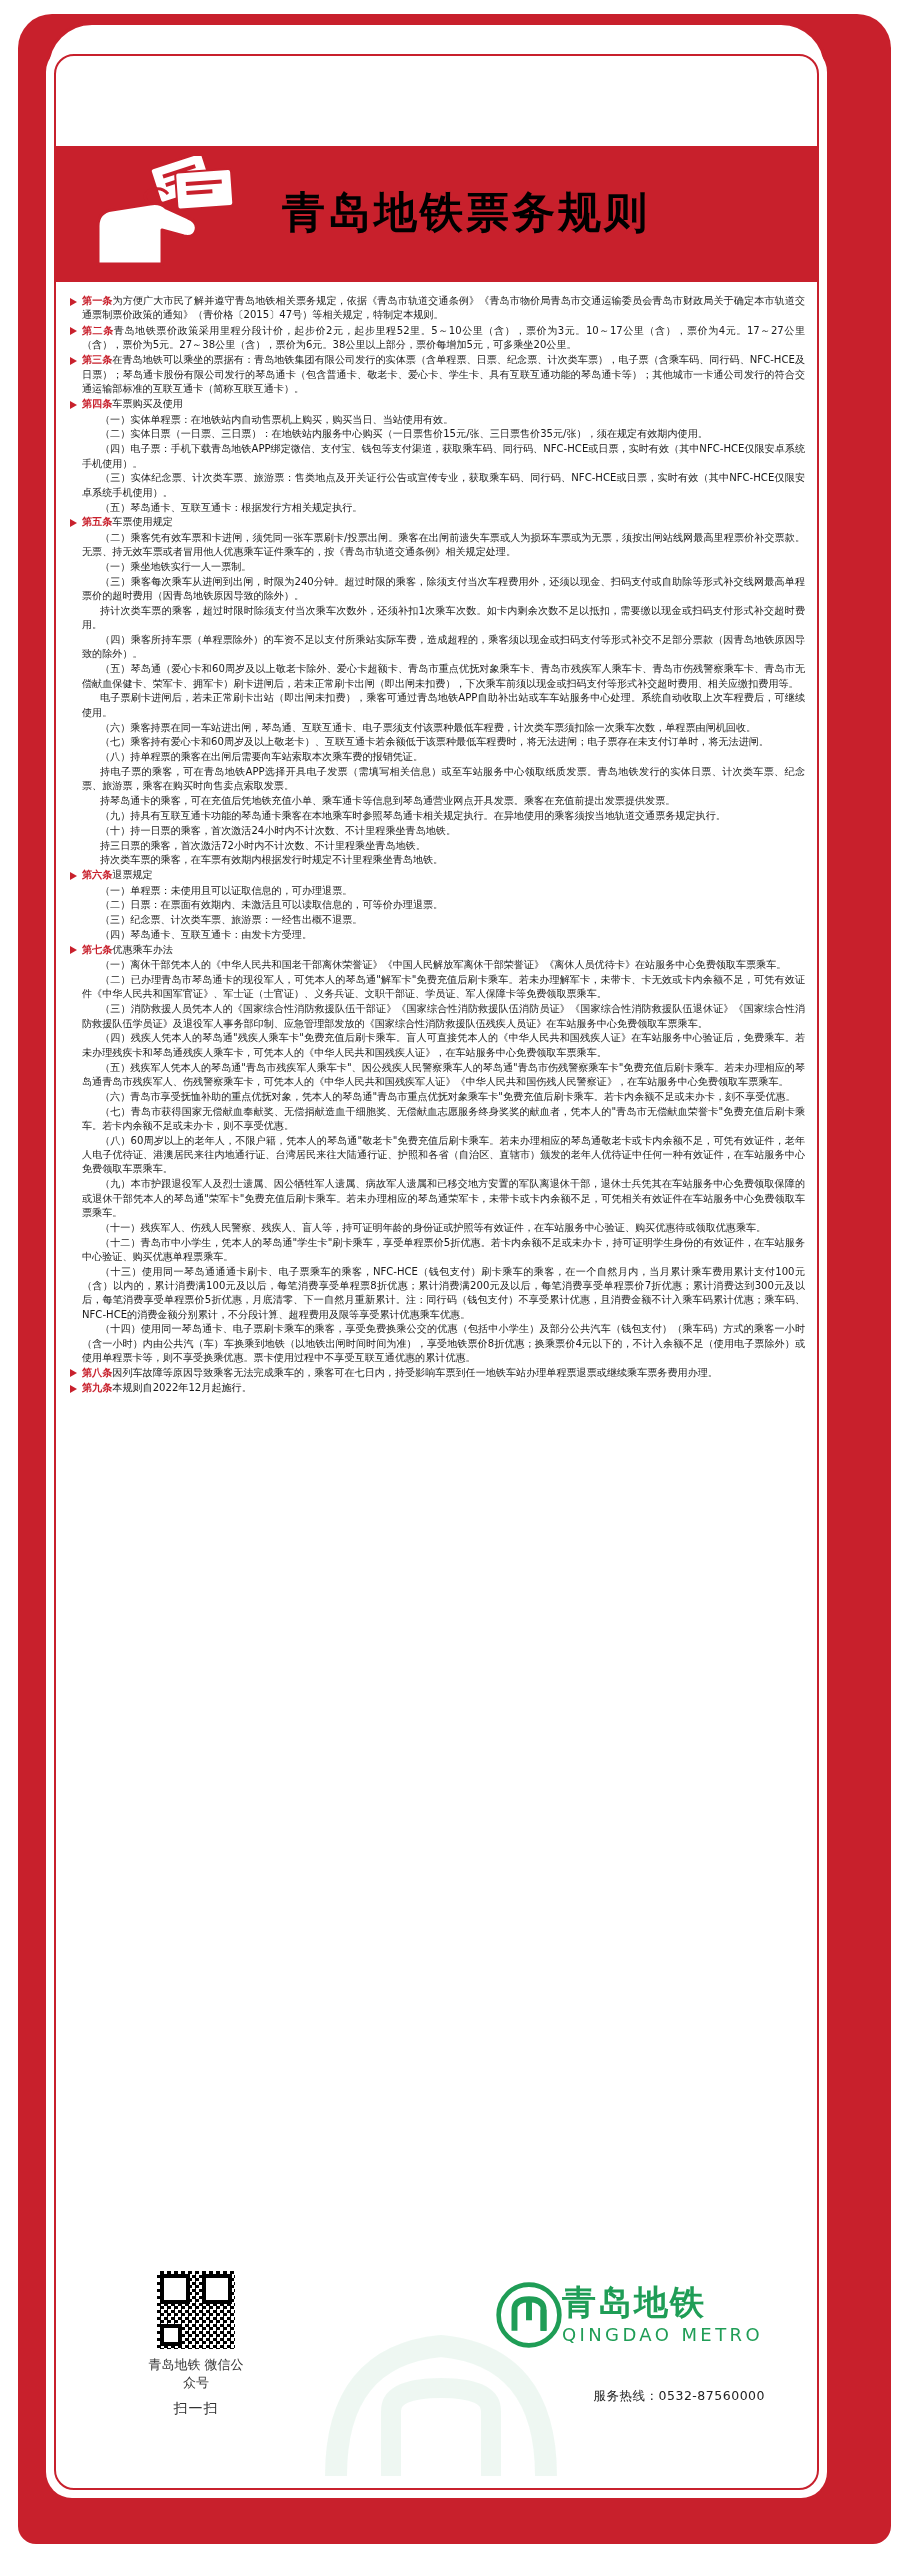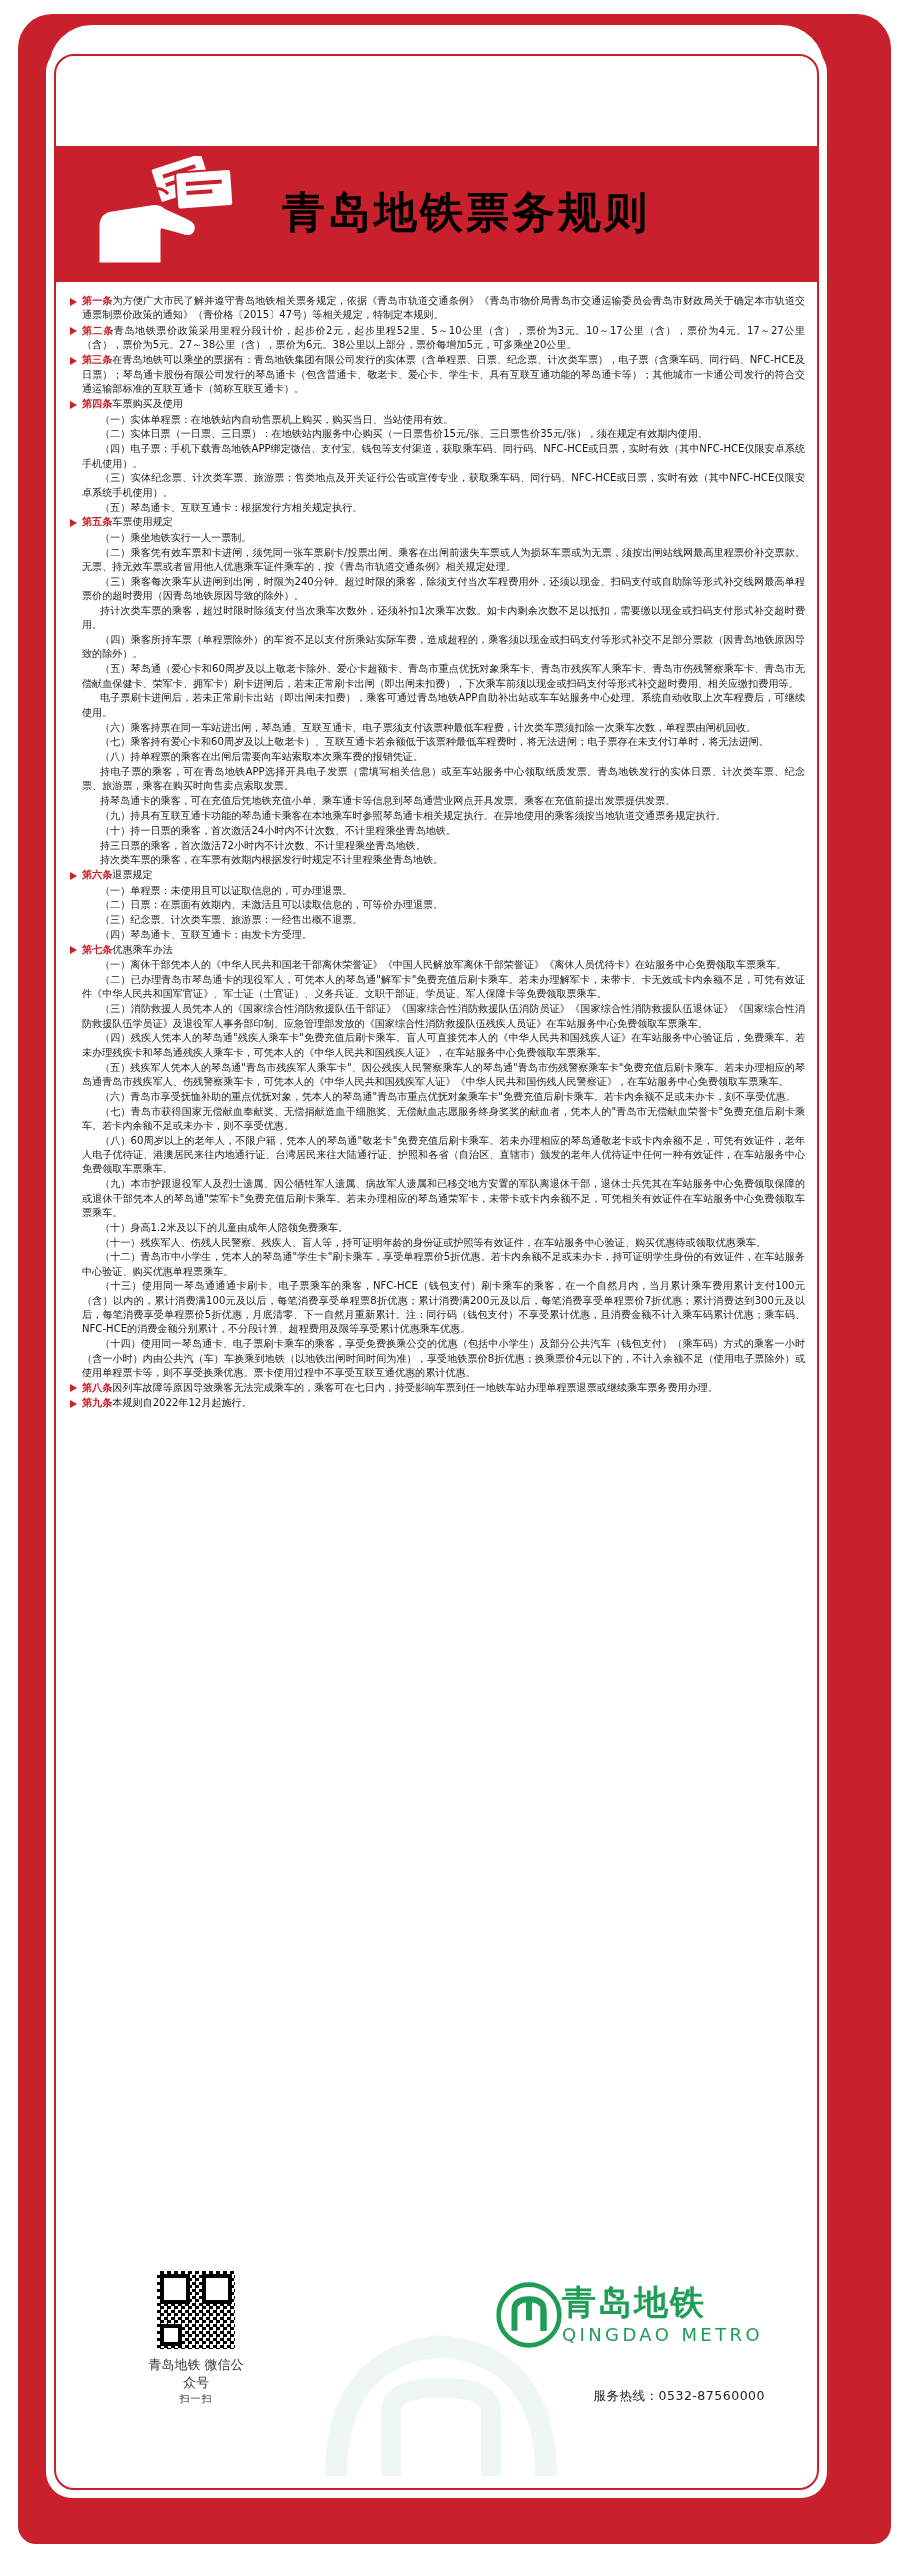--- a/index.html
+++ b/index.html
@@ -156,22 +156,22 @@
     border: 4px solid #000;
     background: #fff;
   }
   .qr-caption {
     margin-top: 4px;
     font-size: 13px;
     color: #333;
     line-height: 1.35;
   }
   .qr-scan {
-    margin-top: 1px;
-    font-size: 10px;
+    margin-top: 9px;
+    font-size: 14px;
     color: #333;
     letter-spacing: 1px;
   }
 
   .logo-wrap {
     position: absolute;
     right: 64px; top: 26px;
     display: flex;
     align-items: center;
     gap: 0;
@@ -253,22 +253,22 @@
     <div class="para sub">（一）实体单程票：在地铁站内自动售票机上购买，购买当日、当站使用有效。</div>
     <div class="para sub">（二）实体日票（一日票、三日票）：在地铁站内服务中心购买（一日票售价15元/张、三日票售价35元/张），须在规定有效期内使用。</div>
     <div class="para sub">（四）电子票：手机下载青岛地铁APP绑定微信、支付宝、钱包等支付渠道，获取乘车码、同行码、NFC-HCE或日票，实时有效（其中NFC-HCE仅限安卓系统手机使用）。</div>
     <div class="para sub">（三）实体纪念票、计次类车票、旅游票：售类地点及开关证行公告或宣传专业，获取乘车码、同行码、NFC-HCE或日票，实时有效（其中NFC-HCE仅限安卓系统手机使用）。</div>
     <div class="para sub">（五）琴岛通卡、互联互通卡：根据发行方相关规定执行。</div>
 
     <div class="art">
       <span class="bullet"></span>
       <span class="art-title">第五条</span><span>车票使用规定</span>
     </div>
+    <div class="para sub">（二）乘客凭有效车票和卡进闸，须凭同一张车票刷卡/投票出闸。乘客在出闸前遗失车票或人为损坏车票或为无票，须按出闸站线网最高里程票价补交票款。无票、持无效车票或者冒用他人优惠乘车证件乘车的，按《青岛市轨道交通条例》相关规定处理。</div>
     <div class="para sub">（一）乘坐地铁实行一人一票制。</div>
-    <div class="para sub">（二）乘客凭有效车票和卡进闸，须凭同一张车票刷卡/投票出闸。乘客在出闸前遗失车票或人为损坏车票或为无票，须按出闸站线网最高里程票价补交票款。无票、持无效车票或者冒用他人优惠乘车证件乘车的，按《青岛市轨道交通条例》相关规定处理。</div>
     <div class="para sub">（三）乘客每次乘车从进闸到出闸，时限为240分钟。超过时限的乘客，除须支付当次车程费用外，还须以现金、扫码支付或自助除等形式补交线网最高单程票价的超时费用（因青岛地铁原因导致的除外）。</div>
     <div class="para sub">持计次类车票的乘客，超过时限时除须支付当次乘车次数外，还须补扣1次乘车次数。如卡内剩余次数不足以抵扣，需要缴以现金或扫码支付形式补交超时费用。</div>
     <div class="para sub">（四）乘客所持车票（单程票除外）的车资不足以支付所乘站实际车费，造成超程的，乘客须以现金或扫码支付等形式补交不足部分票款（因青岛地铁原因导致的除外）。</div>
     <div class="para sub">（五）琴岛通（爱心卡和60周岁及以上敬老卡除外、爱心卡超额卡、青岛市重点优抚对象乘车卡、青岛市残疾军人乘车卡、青岛市伤残警察乘车卡、青岛市无偿献血保健卡、荣军卡、拥军卡）刷卡进闸后，若未正常刷卡出闸（即出闸未扣费），下次乘车前须以现金或扫码支付等形式补交超时费用、相关应缴扣费用等。</div>
     <div class="para sub">电子票刷卡进闸后，若未正常刷卡出站（即出闸未扣费），乘客可通过青岛地铁APP自助补出站或车车站服务中心处理。系统自动收取上次车程费后，可继续使用。</div>
     <div class="para sub">（六）乘客持票在同一车站进出闸，琴岛通、互联互通卡、电子票须支付该票种最低车程费，计次类车票须扣除一次乘车次数，单程票由闸机回收。</div>
     <div class="para sub">（七）乘客持有爱心卡和60周岁及以上敬老卡）、互联互通卡若余额低于该票种最低车程费时，将无法进闸；电子票存在未支付订单时，将无法进闸。</div>
     <div class="para sub">（八）持单程票的乘客在出闸后需要向车站索取本次乘车费的报销凭证。</div>
     <div class="para sub">持电子票的乘客，可在青岛地铁APP选择开具电子发票（需填写相关信息）或至车站服务中心领取纸质发票。青岛地铁发行的实体日票、计次类车票、纪念票、旅游票，乘客在购买时向售卖点索取发票。</div>
     <div class="para sub">持琴岛通卡的乘客，可在充值后凭地铁充值小单、乘车通卡等信息到琴岛通营业网点开具发票。乘客在充值前提出发票提供发票。</div>
@@ -292,21 +292,20 @@
     </div>
     <div class="para sub">（一）离休干部凭本人的《中华人民共和国老干部离休荣誉证》《中国人民解放军离休干部荣誉证》《离休人员优待卡》在站服务中心免费领取车票乘车。</div>
     <div class="para sub">（二）已办理青岛市琴岛通卡的现役军人，可凭本人的琴岛通"解军卡"免费充值后刷卡乘车。若未办理解军卡，未带卡、卡无效或卡内余额不足，可凭有效证件《中华人民共和国军官证》、军士证（士官证）、义务兵证、文职干部证、学员证、军人保障卡等免费领取票乘车。</div>
     <div class="para sub">（三）消防救援人员凭本人的《国家综合性消防救援队伍干部证》《国家综合性消防救援队伍消防员证》《国家综合性消防救援队伍退休证》《国家综合性消防救援队伍学员证》及退役军人事务部印制、应急管理部发放的《国家综合性消防救援队伍残疾人员证》在车站服务中心免费领取车票乘车。</div>
     <div class="para sub">（四）残疾人凭本人的琴岛通"残疾人乘车卡"免费充值后刷卡乘车。盲人可直接凭本人的《中华人民共和国残疾人证》在车站服务中心验证后，免费乘车。若未办理残疾卡和琴岛通残疾人乘车卡，可凭本人的《中华人民共和国残疾人证》，在车站服务中心免费领取车票乘车。</div>
     <div class="para sub">（五）残疾军人凭本人的琴岛通"青岛市残疾军人乘车卡"、因公残疾人民警察乘车人的琴岛通"青岛市伤残警察乘车卡"免费充值后刷卡乘车。若未办理相应的琴岛通青岛市残疾军人、伤残警察乘车卡，可凭本人的《中华人民共和国残疾军人证》《中华人民共和国伤残人民警察证》，在车站服务中心免费领取车票乘车。</div>
     <div class="para sub">（六）青岛市享受抚恤补助的重点优抚对象，凭本人的琴岛通"青岛市重点优抚对象乘车卡"免费充值后刷卡乘车。若卡内余额不足或未办卡，刻不享受优惠。</div>
     <div class="para sub">（七）青岛市获得国家无偿献血奉献奖、无偿捐献造血干细胞奖、无偿献血志愿服务终身奖奖的献血者，凭本人的"青岛市无偿献血荣誉卡"免费充值后刷卡乘车。若卡内余额不足或未办卡，则不享受优惠。</div>
     <div class="para sub">（八）60周岁以上的老年人，不限户籍，凭本人的琴岛通"敬老卡"免费充值后刷卡乘车。若未办理相应的琴岛通敬老卡或卡内余额不足，可凭有效证件，老年人电子优待证、港澳居民来往内地通行证、台湾居民来往大陆通行证、护照和各省（自治区、直辖市）颁发的老年人优待证中任何一种有效证件，在车站服务中心免费领取车票乘车。</div>
     <div class="para sub">（九）本市护跟退役军人及烈士遗属、因公牺牲军人遗属、病故军人遗属和已移交地方安置的军队离退休干部，退休士兵凭其在车站服务中心免费领取保障的或退休干部凭本人的琴岛通"荣军卡"免费充值后刷卡乘车。若未办理相应的琴岛通荣军卡，未带卡或卡内余额不足，可凭相关有效证件在车站服务中心免费领取车票乘车。</div>
-    <div class="para sub">（十）身高1.2米及以下的儿童由成年人陪领免费乘车。</div>
     <div class="para sub">（十一）残疾军人、伤残人民警察、残疾人、盲人等，持可证明年龄的身份证或护照等有效证件，在车站服务中心验证、购买优惠待或领取优惠乘车。</div>
     <div class="para sub">（十二）青岛市中小学生，凭本人的琴岛通"学生卡"刷卡乘车，享受单程票价5折优惠。若卡内余额不足或未办卡，持可证明学生身份的有效证件，在车站服务中心验证、购买优惠单程票乘车。</div>
     <div class="para sub">（十三）使用同一琴岛通通通卡刷卡、电子票乘车的乘客，NFC-HCE（钱包支付）刷卡乘车的乘客，在一个自然月内，当月累计乘车费用累计支付100元（含）以内的，累计消费满100元及以后，每笔消费享受单程票8折优惠；累计消费满200元及以后，每笔消费享受单程票价7折优惠；累计消费达到300元及以后，每笔消费享受单程票价5折优惠，月底清零、下一自然月重新累计。注：同行码（钱包支付）不享受累计优惠，且消费金额不计入乘车码累计优惠；乘车码、NFC-HCE的消费金额分别累计，不分段计算、超程费用及限等享受累计优惠乘车优惠。</div>
     <div class="para sub">（十四）使用同一琴岛通卡、电子票刷卡乘车的乘客，享受免费换乘公交的优惠（包括中小学生）及部分公共汽车（钱包支付）（乘车码）方式的乘客一小时（含一小时）内由公共汽（车）车换乘到地铁（以地铁出闸时间时间为准），享受地铁票价8折优惠；换乘票价4元以下的，不计入余额不足（使用电子票除外）或使用单程票卡等，则不享受换乘优惠。票卡使用过程中不享受互联互通优惠的累计优惠。</div>
 
     <div class="art">
       <span class="bullet"></span>
       <span class="art-title">第八条</span><span>因列车故障等原因导致乘客无法完成乘车的，乘客可在七日内，持受影响车票到任一地铁车站办理单程票退票或继续乘车票务费用办理。</span>
     </div>
 

